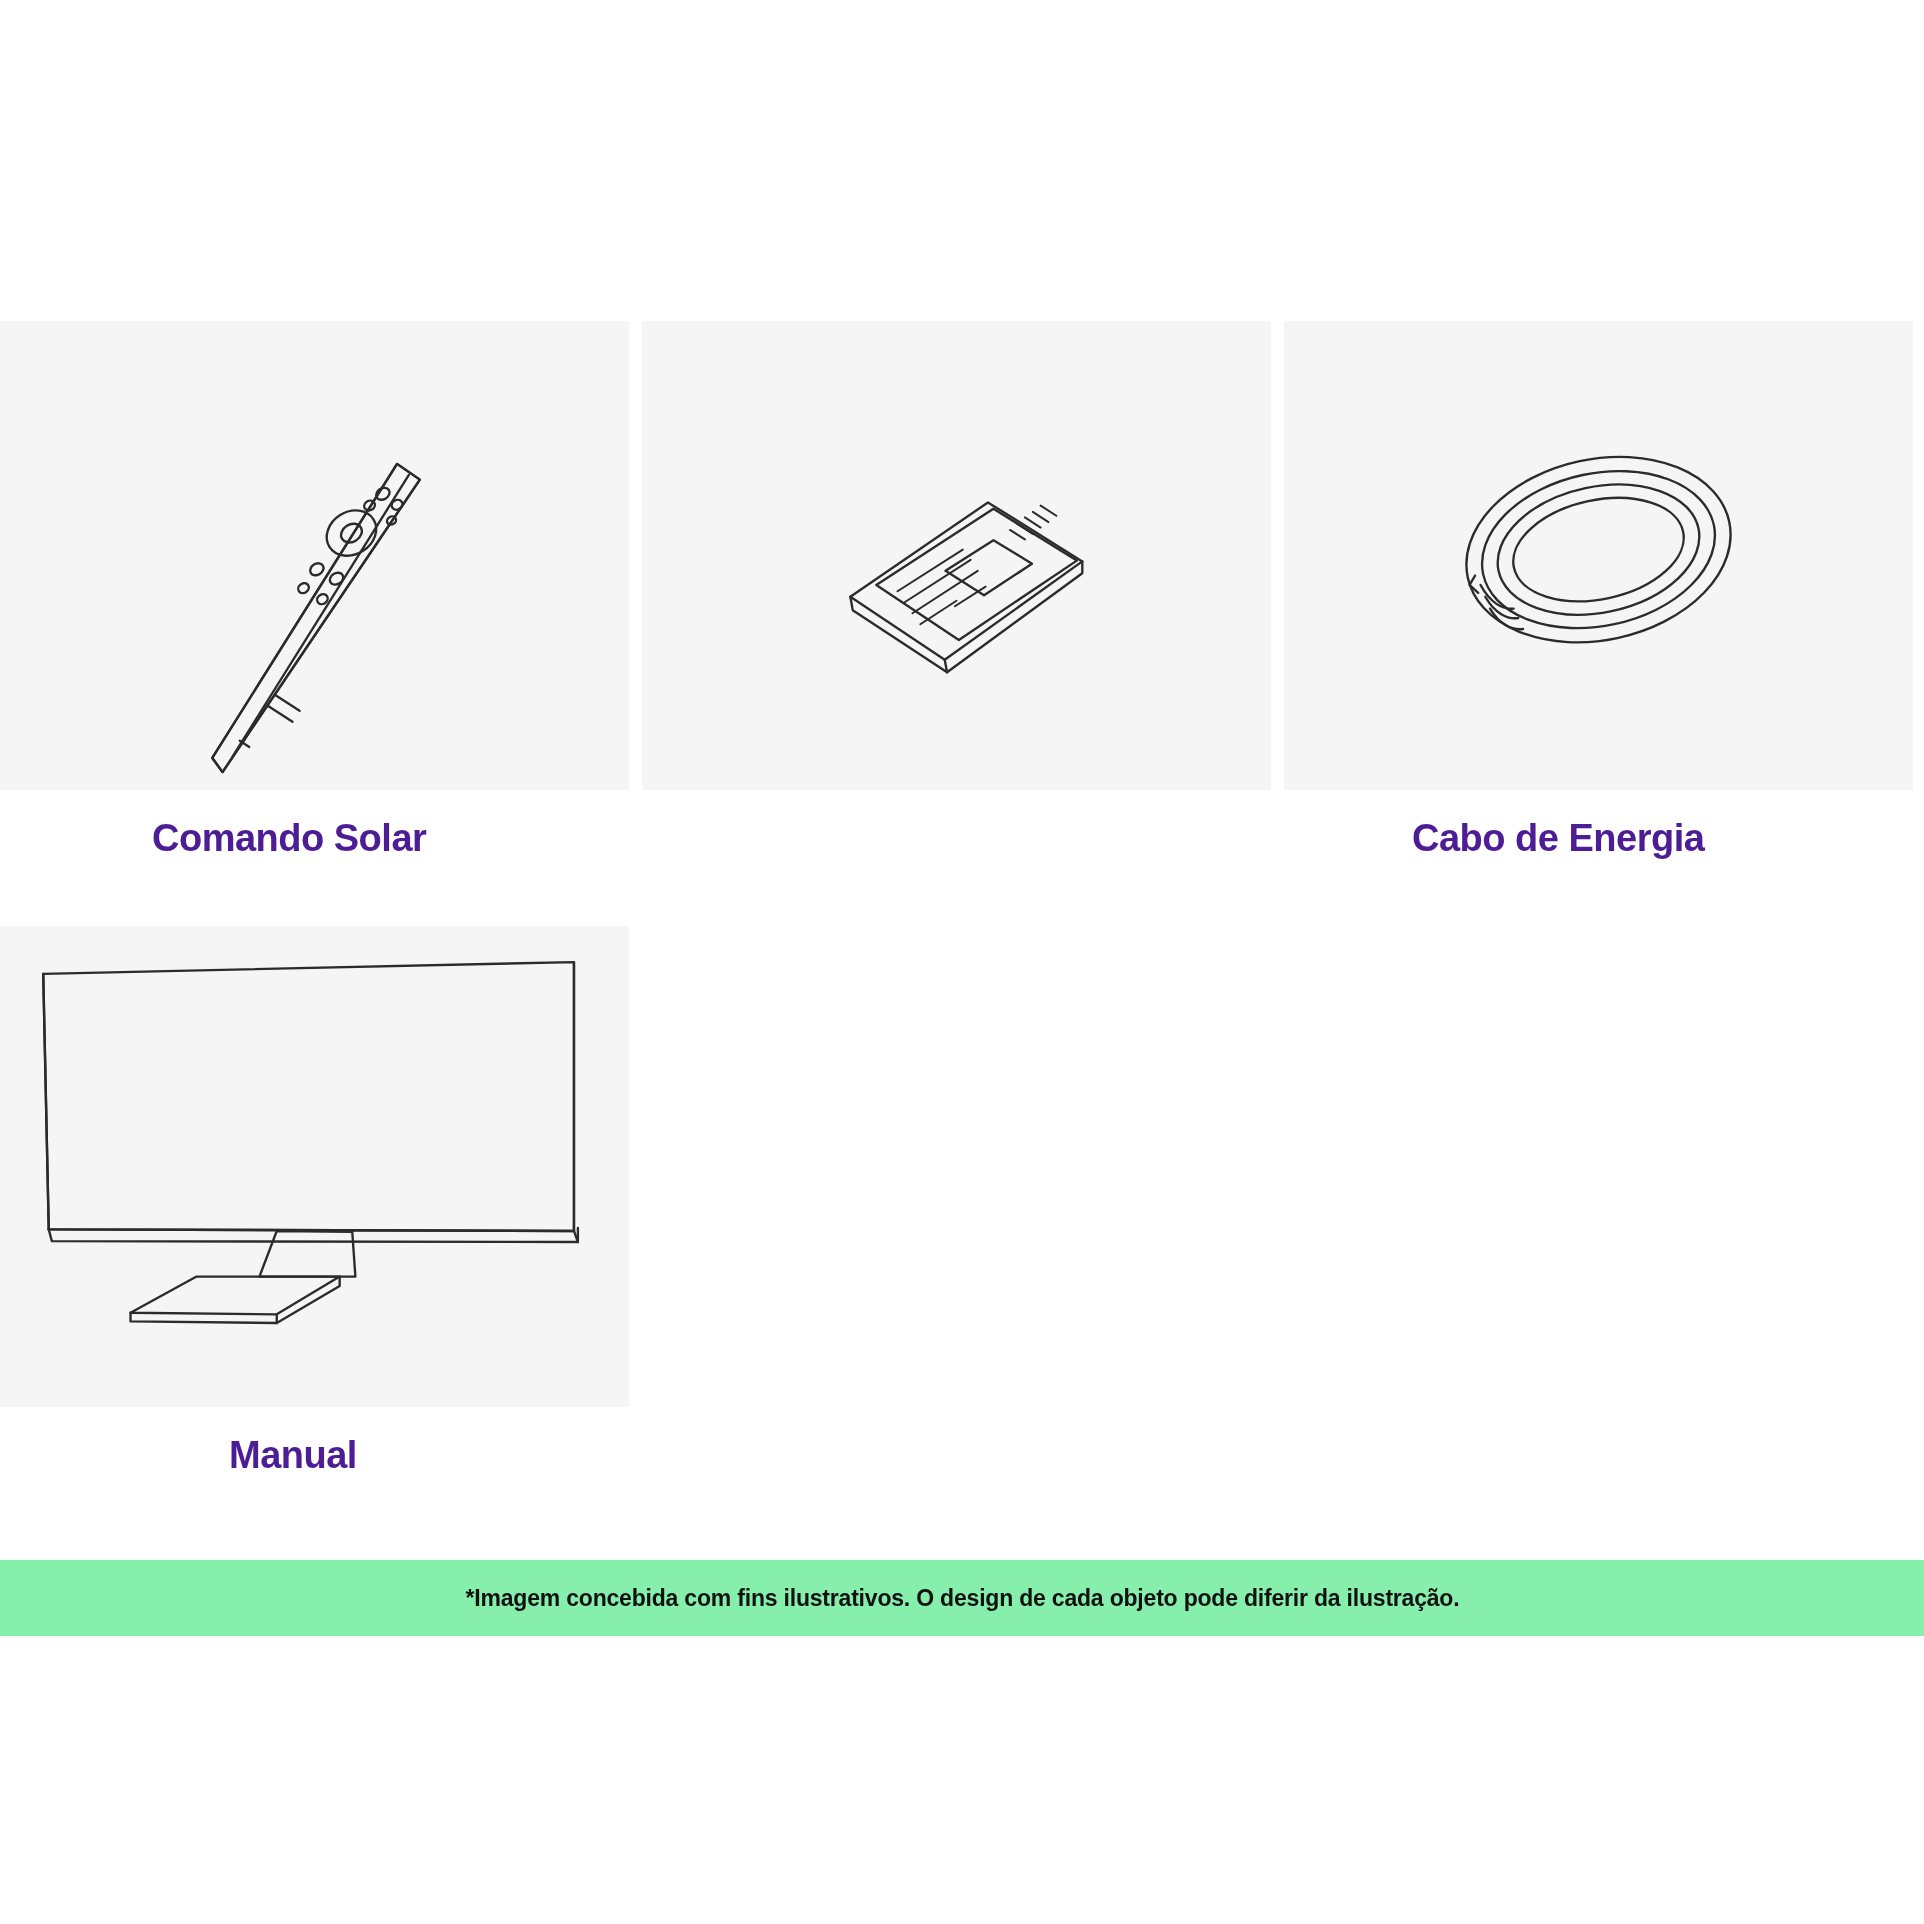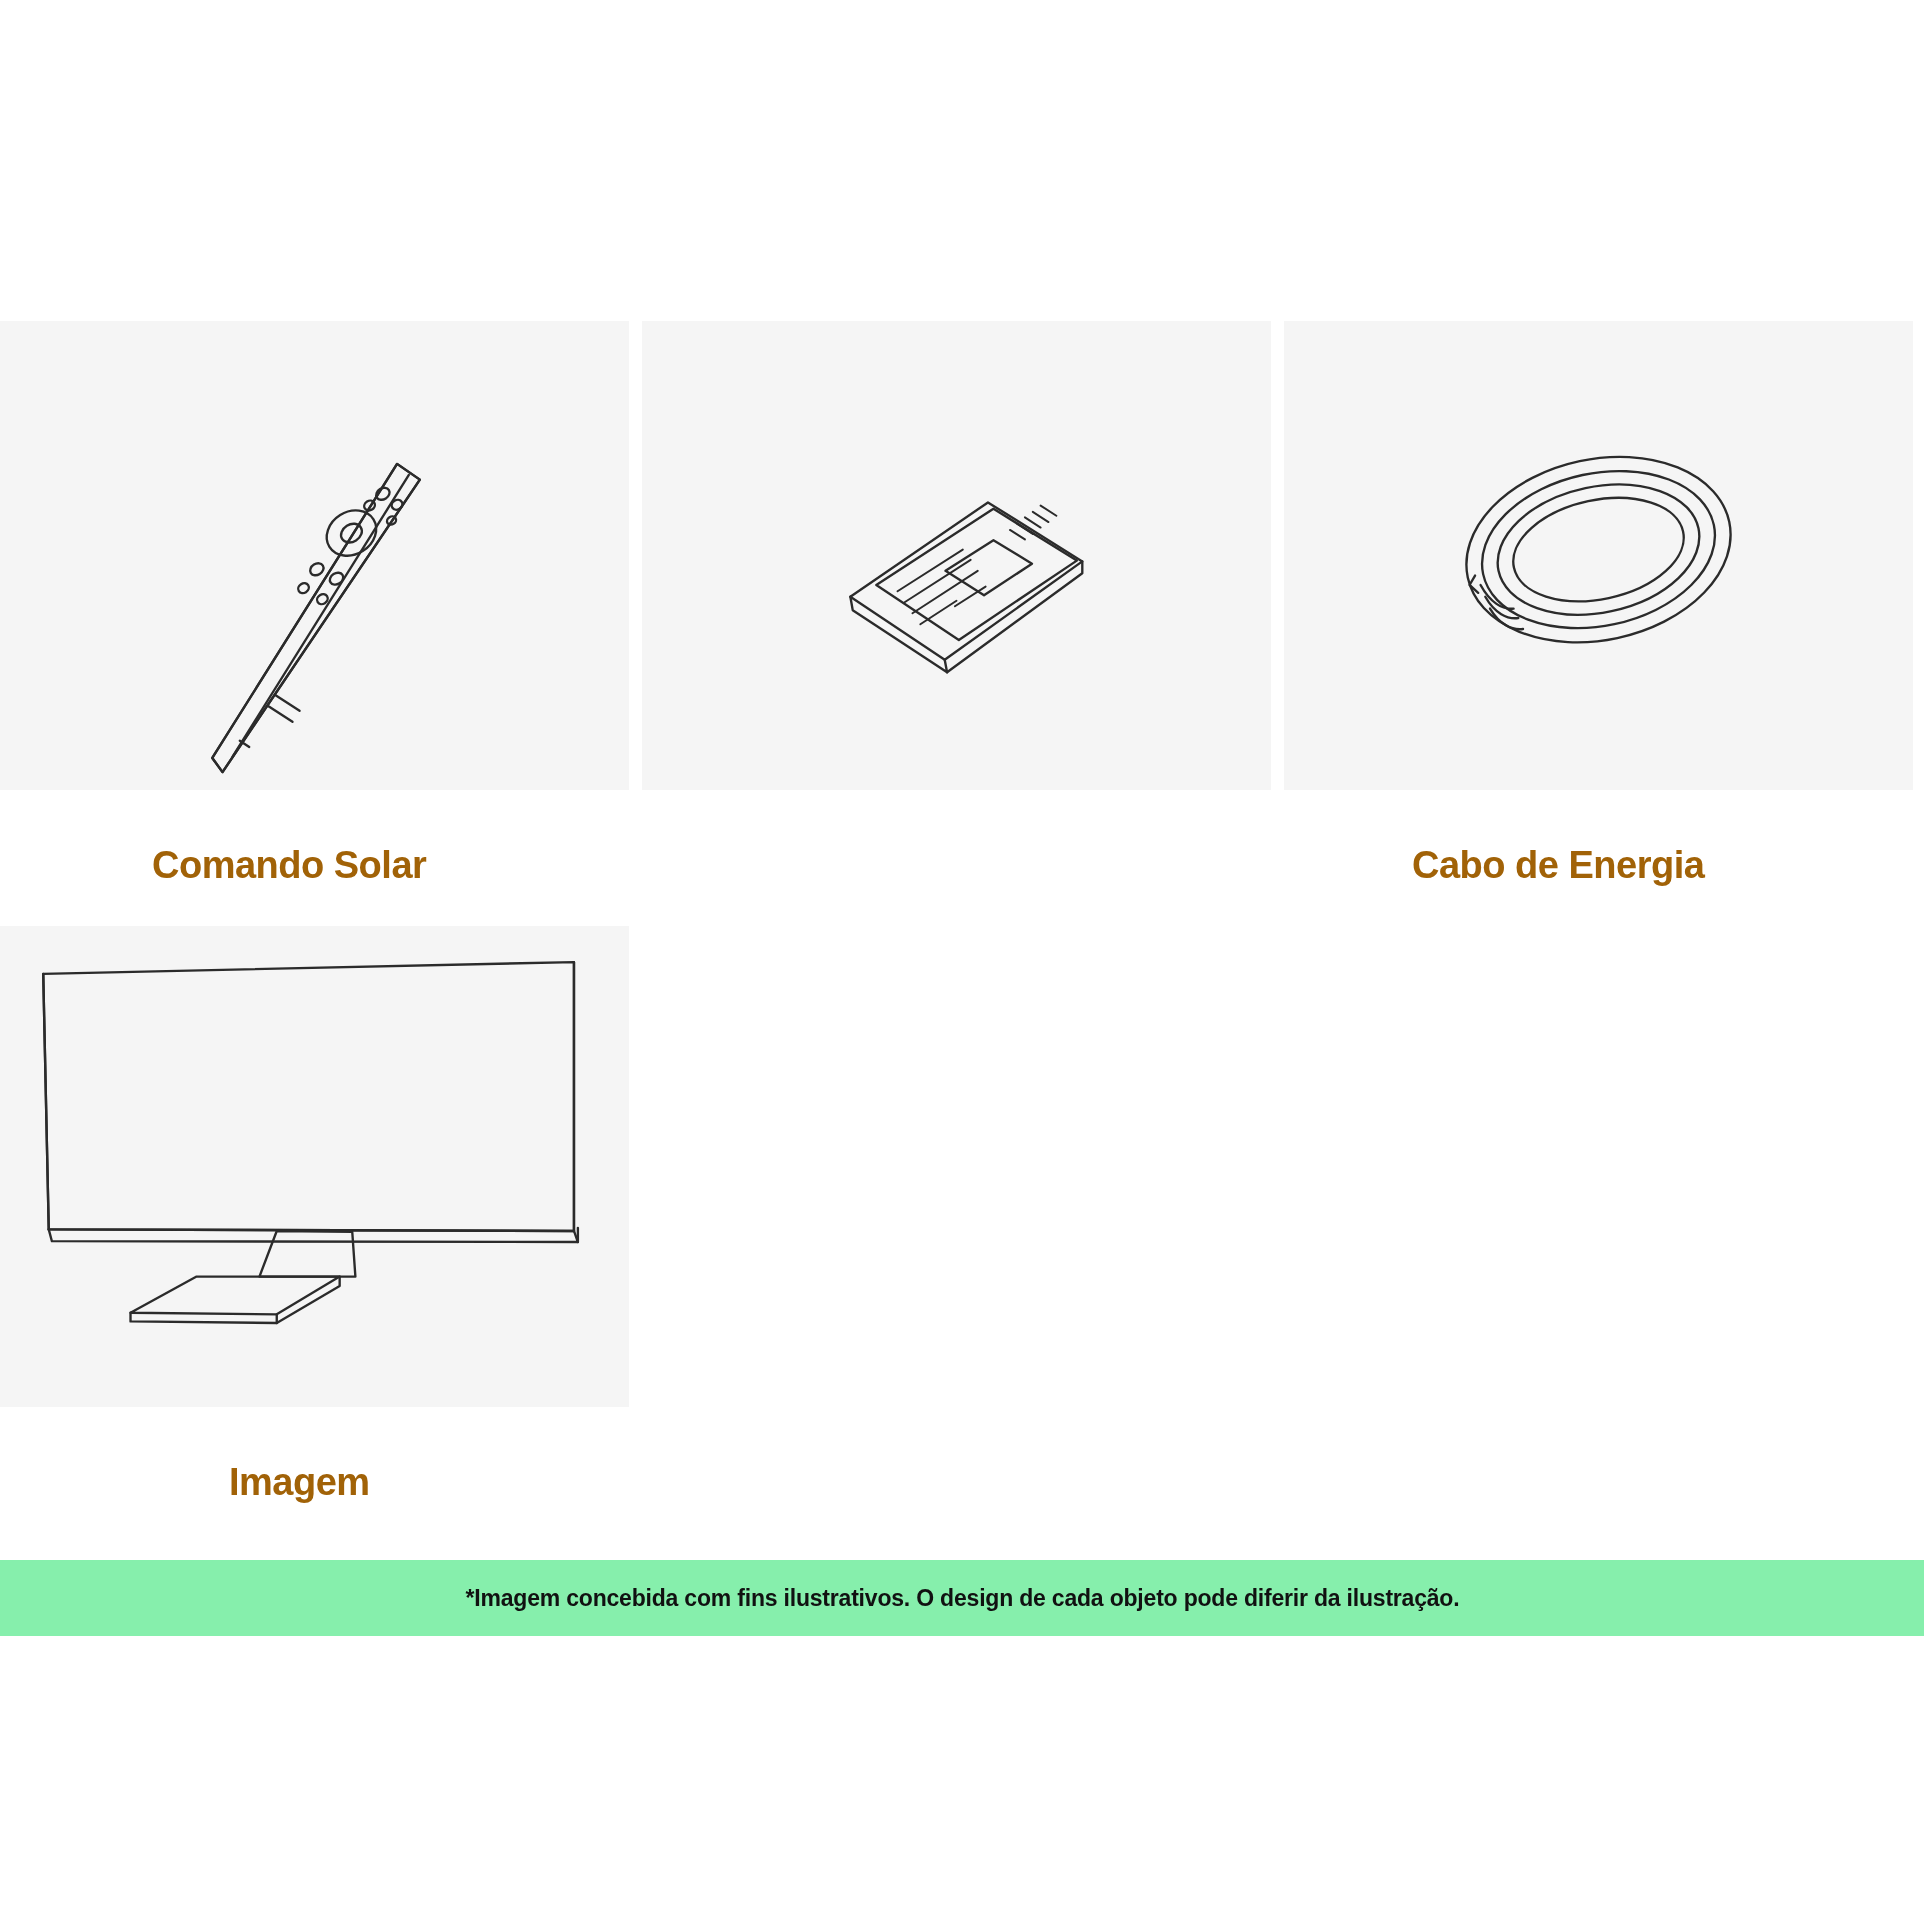--- a/index.html
+++ b/index.html
@@ -49,22 +49,22 @@
     position: absolute;
     left: 0;
     top: 0;
     width: 100%;
     height: 100%;
   }
   .caption {
     font-size: 38px;
     font-weight: 700;
     letter-spacing: -0.5px;
-    color: #a16207;
-    margin-top: 55px;
+    color: #4c1d95;
+    margin-top: 28px;
     padding-left: 152px;
     line-height: 1.1;
     white-space: nowrap;
   }
   .cell.c2 .caption { padding-left: 100px; }
   .cell.c3 .caption { padding-left: 128px; }
   .cell.c4 .caption { padding-left: 229px; }
   .cell.c4 .thumb { height: 481px; }
 
   
@@ -207,21 +207,21 @@
             <path d="M735 396 L735 378"></path>
 
             <path d="M352 382 L448 383 L452 440 L330 440 Z"></path>
 
             <path d="M250 440 L432 440 L352 488 L166 486 Z"></path>
             <path d="M166 486 L166 497 L352 499 L352 488"></path>
             <path d="M352 499 L432 452 L432 440"></path>
           </g>
         </svg>
       </div>
-      <div class="caption">Imagem</div>
+      <div class="caption">Manual</div>
     </div>
   </div>
 
   <div class="footnote-bar">
     <div class="footnote-text">*Imagem concebida com fins ilustrativos. O design de cada objeto pode diferir da ilustração.</div>
   </div>
 
 </div>
 
 

